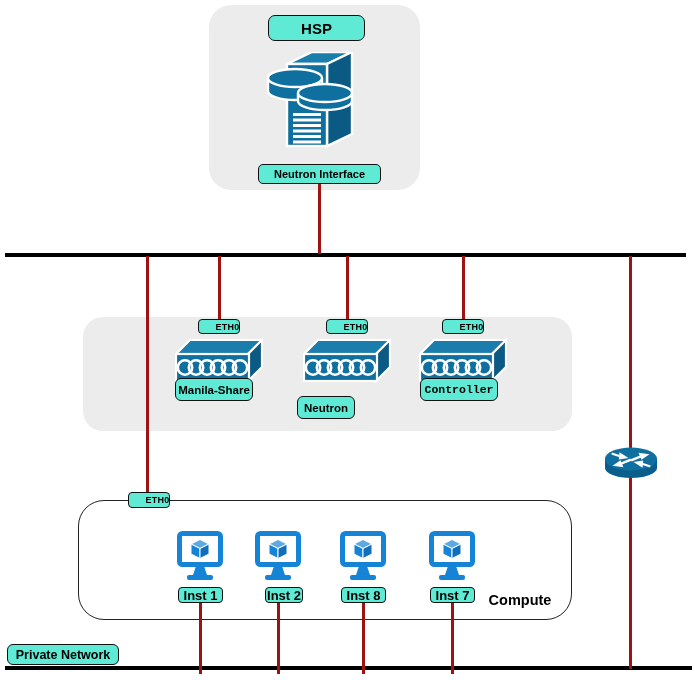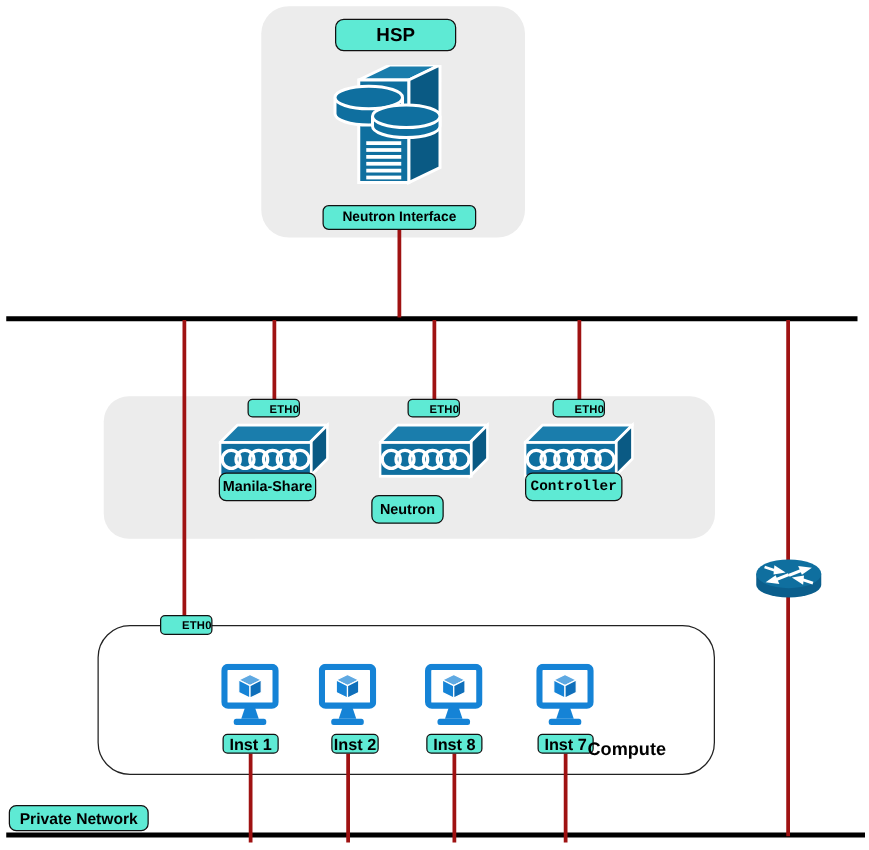--- a/index.html
+++ b/index.html
@@ -27,21 +27,21 @@
   .eth-tag{font-size:9px;border-radius:4px;letter-spacing:.2px;padding-left:17px;}
   .node-tag{font-size:11.5px;border-radius:6px;}
   .inst-tag{font-size:13px;border-radius:4px;}
   .hsp-tag{font-size:15px;border-radius:7px;}
   .pif-tag{font-size:11px;}
   .icon{position:absolute;z-index:5;}
   .compute-box{
     position:absolute;background:#fff;border:1.5px solid #222;border-radius:26px;
     box-sizing:border-box;z-index:1;
   }
-  .compute-title{position:absolute;font-weight:700;font-size:14.5px;z-index:5;}
+  .compute-title{position:absolute;font-weight:700;font-size:14.5px;z-index:5;text-align:center;}
 </style>
 </head>
 <body>
 
 <div class="canvas">
 
   <svg width="0" height="0" style="position:absolute">
     <defs>
       <symbol id="sym-switch" viewBox="0 0 88 46">
         <polygon points="1,17 15,3 87,3 73,17" fill="#1a7dac" stroke="#fff" stroke-width="2.2"></polygon>

